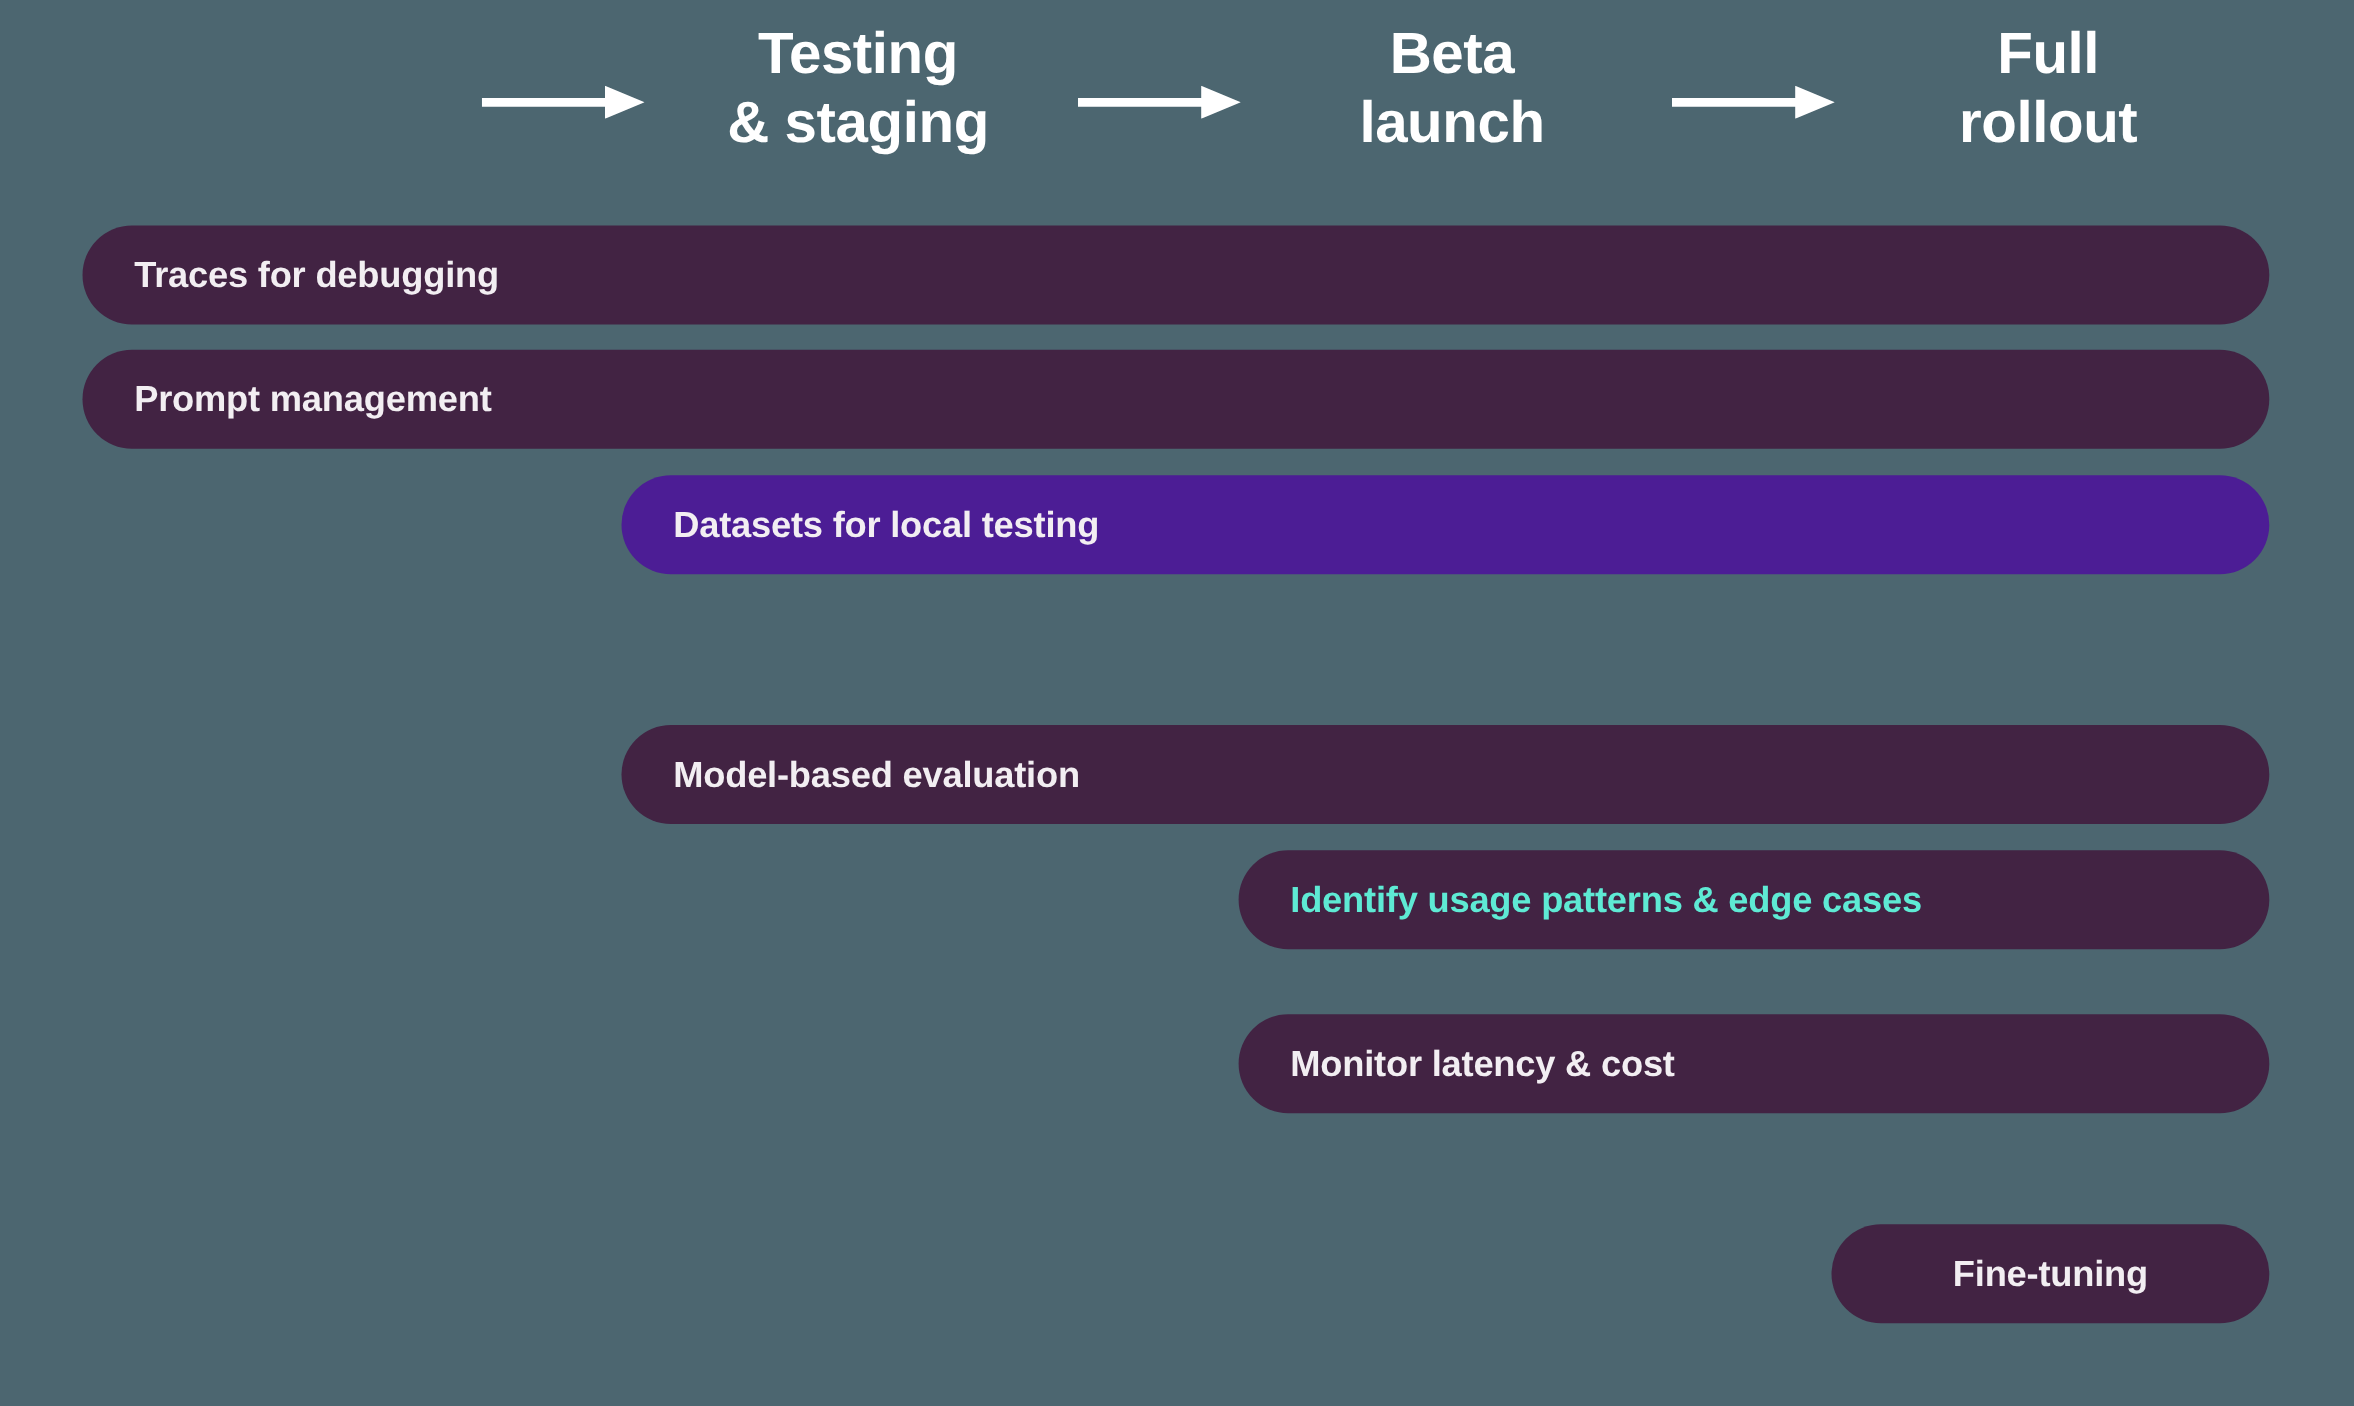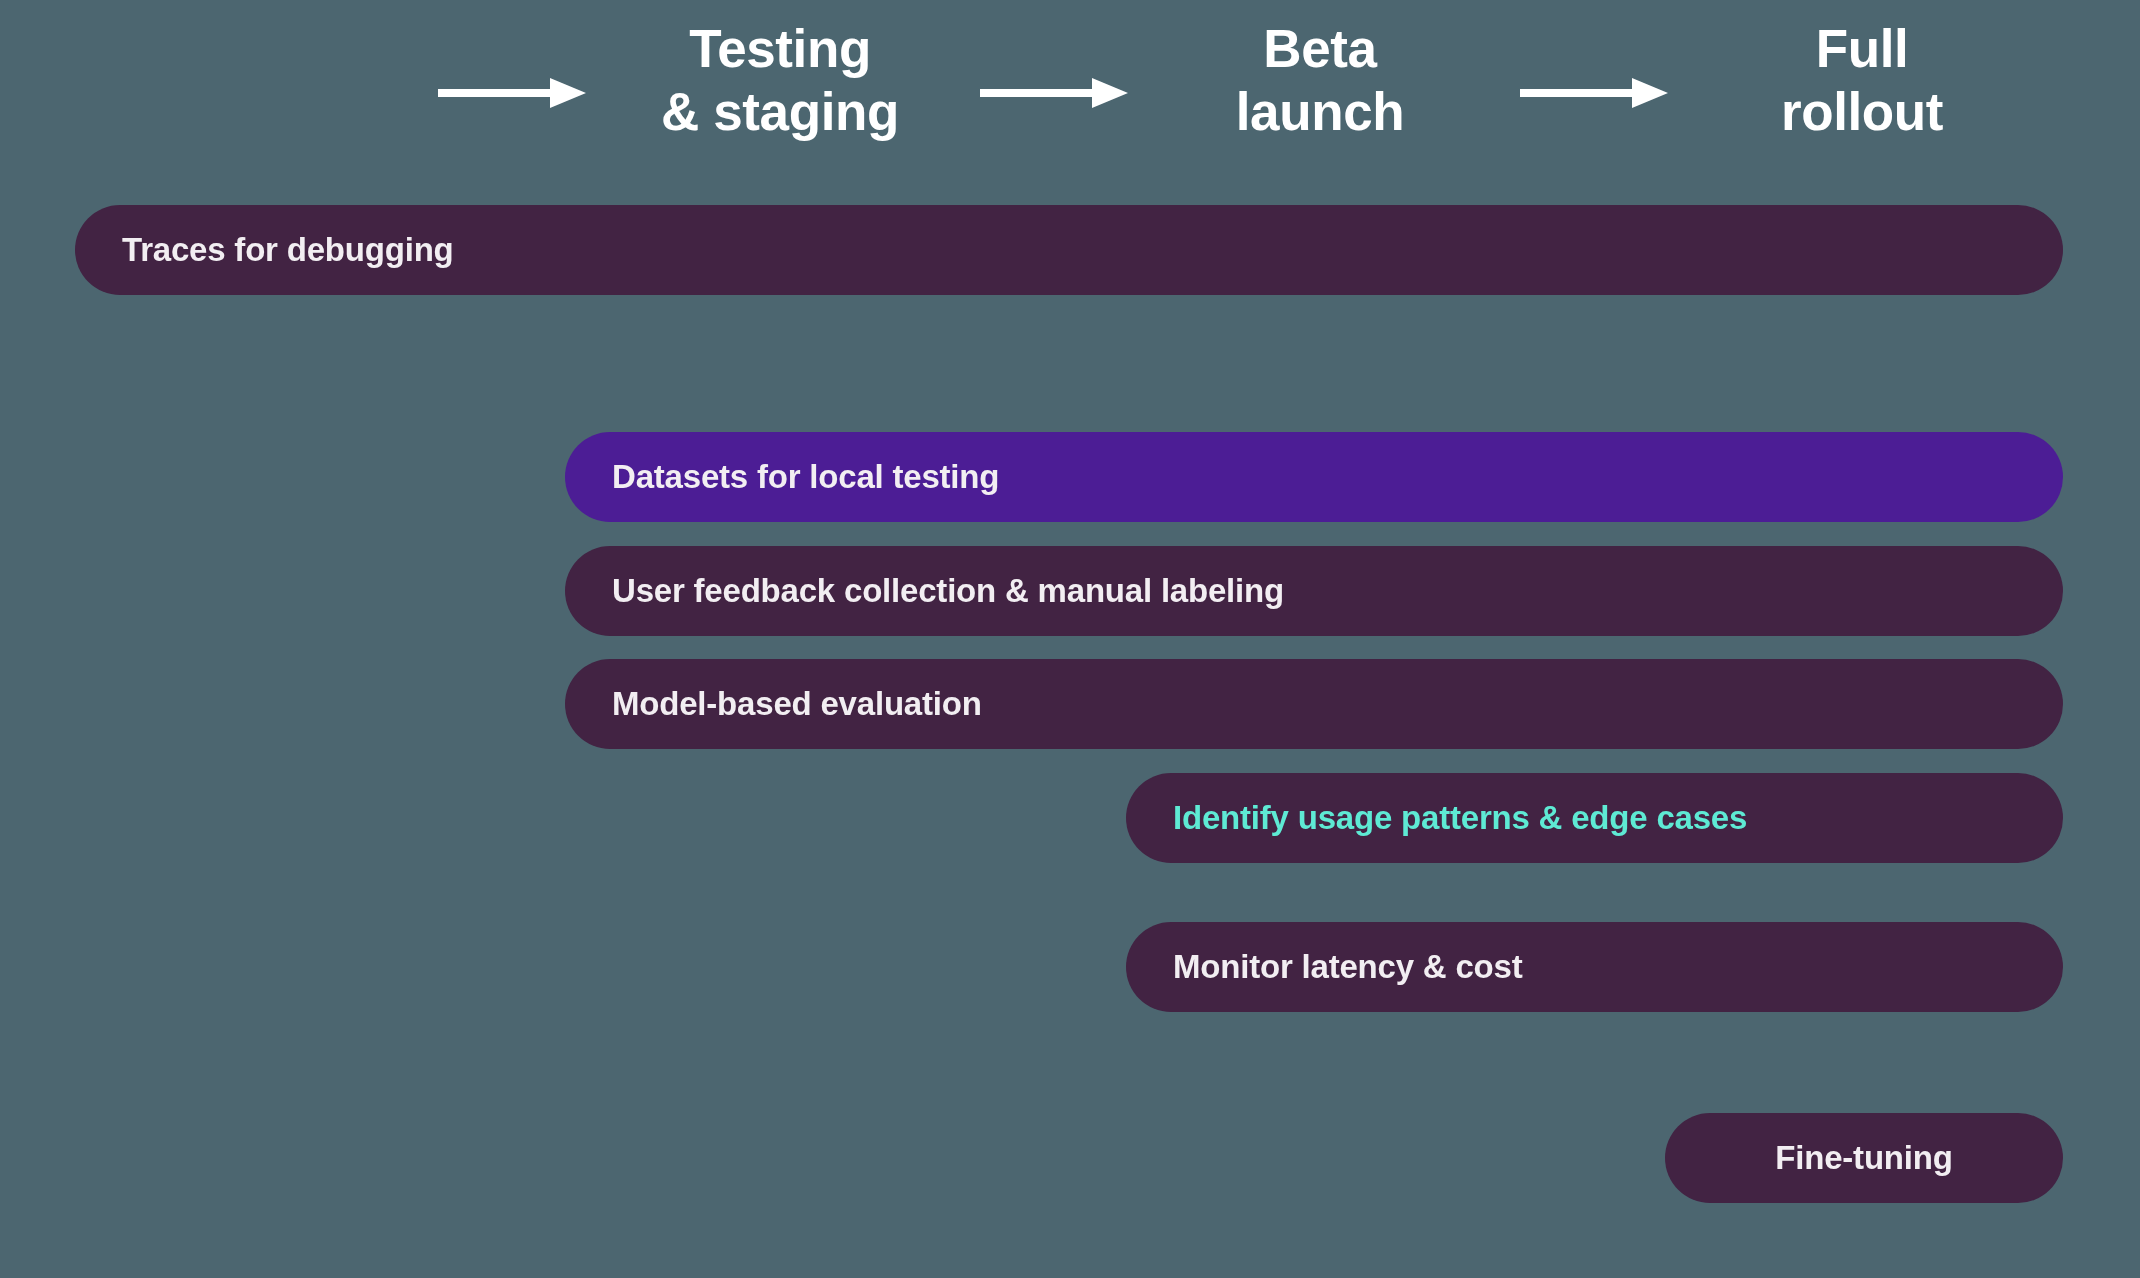--- a/index.html
+++ b/index.html
@@ -123,25 +123,25 @@
     </div>
 
     <div class="phase-label phase-4">Full
 rollout</div>
   </div>
 
   <div class="bars" id="bars-container">
       <div class="bar align-left" style="left: 75px; top: 205px; width: 1988px; background: rgb(66, 35, 67);">
         <span class="bar-label" style="color: rgb(242, 238, 242);">Traces for debugging</span>
       </div>
+      <div class="bar align-left" style="left: 75px; top: 318px; width: 1988px; background: rgb(66, 35, 67);">
+        <span class="bar-label" style="color: rgb(242, 238, 242);">Prompt management</span>
+      </div>
       <div class="bar align-left" style="left: 565px; top: 432px; width: 1498px; background: #4c1d95;">
         <span class="bar-label" style="color: rgb(242, 238, 242);">Datasets for local testing</span>
-      </div>
-      <div class="bar align-left" style="left: 565px; top: 546px; width: 1498px; background: rgb(66, 35, 67);">
-        <span class="bar-label" style="color: rgb(242, 238, 242);">User feedback collection &amp; manual labeling</span>
       </div>
       <div class="bar align-left" style="left: 565px; top: 659px; width: 1498px; background: rgb(66, 35, 67);">
         <span class="bar-label" style="color: rgb(242, 238, 242);">Model-based evaluation</span>
       </div>
       <div class="bar align-left" style="left: 1126px; top: 773px; width: 937px; background: rgb(66, 35, 67);">
         <span class="bar-label" style="color: #5eead4;">Identify usage patterns &amp; edge cases</span>
       </div>
       <div class="bar align-left" style="left: 1126px; top: 886px; width: 937px; background: rgb(66, 35, 67); margin-top: 36px;">
         <span class="bar-label" style="color: rgb(242, 238, 242);">Monitor latency &amp; cost</span>
       </div>

